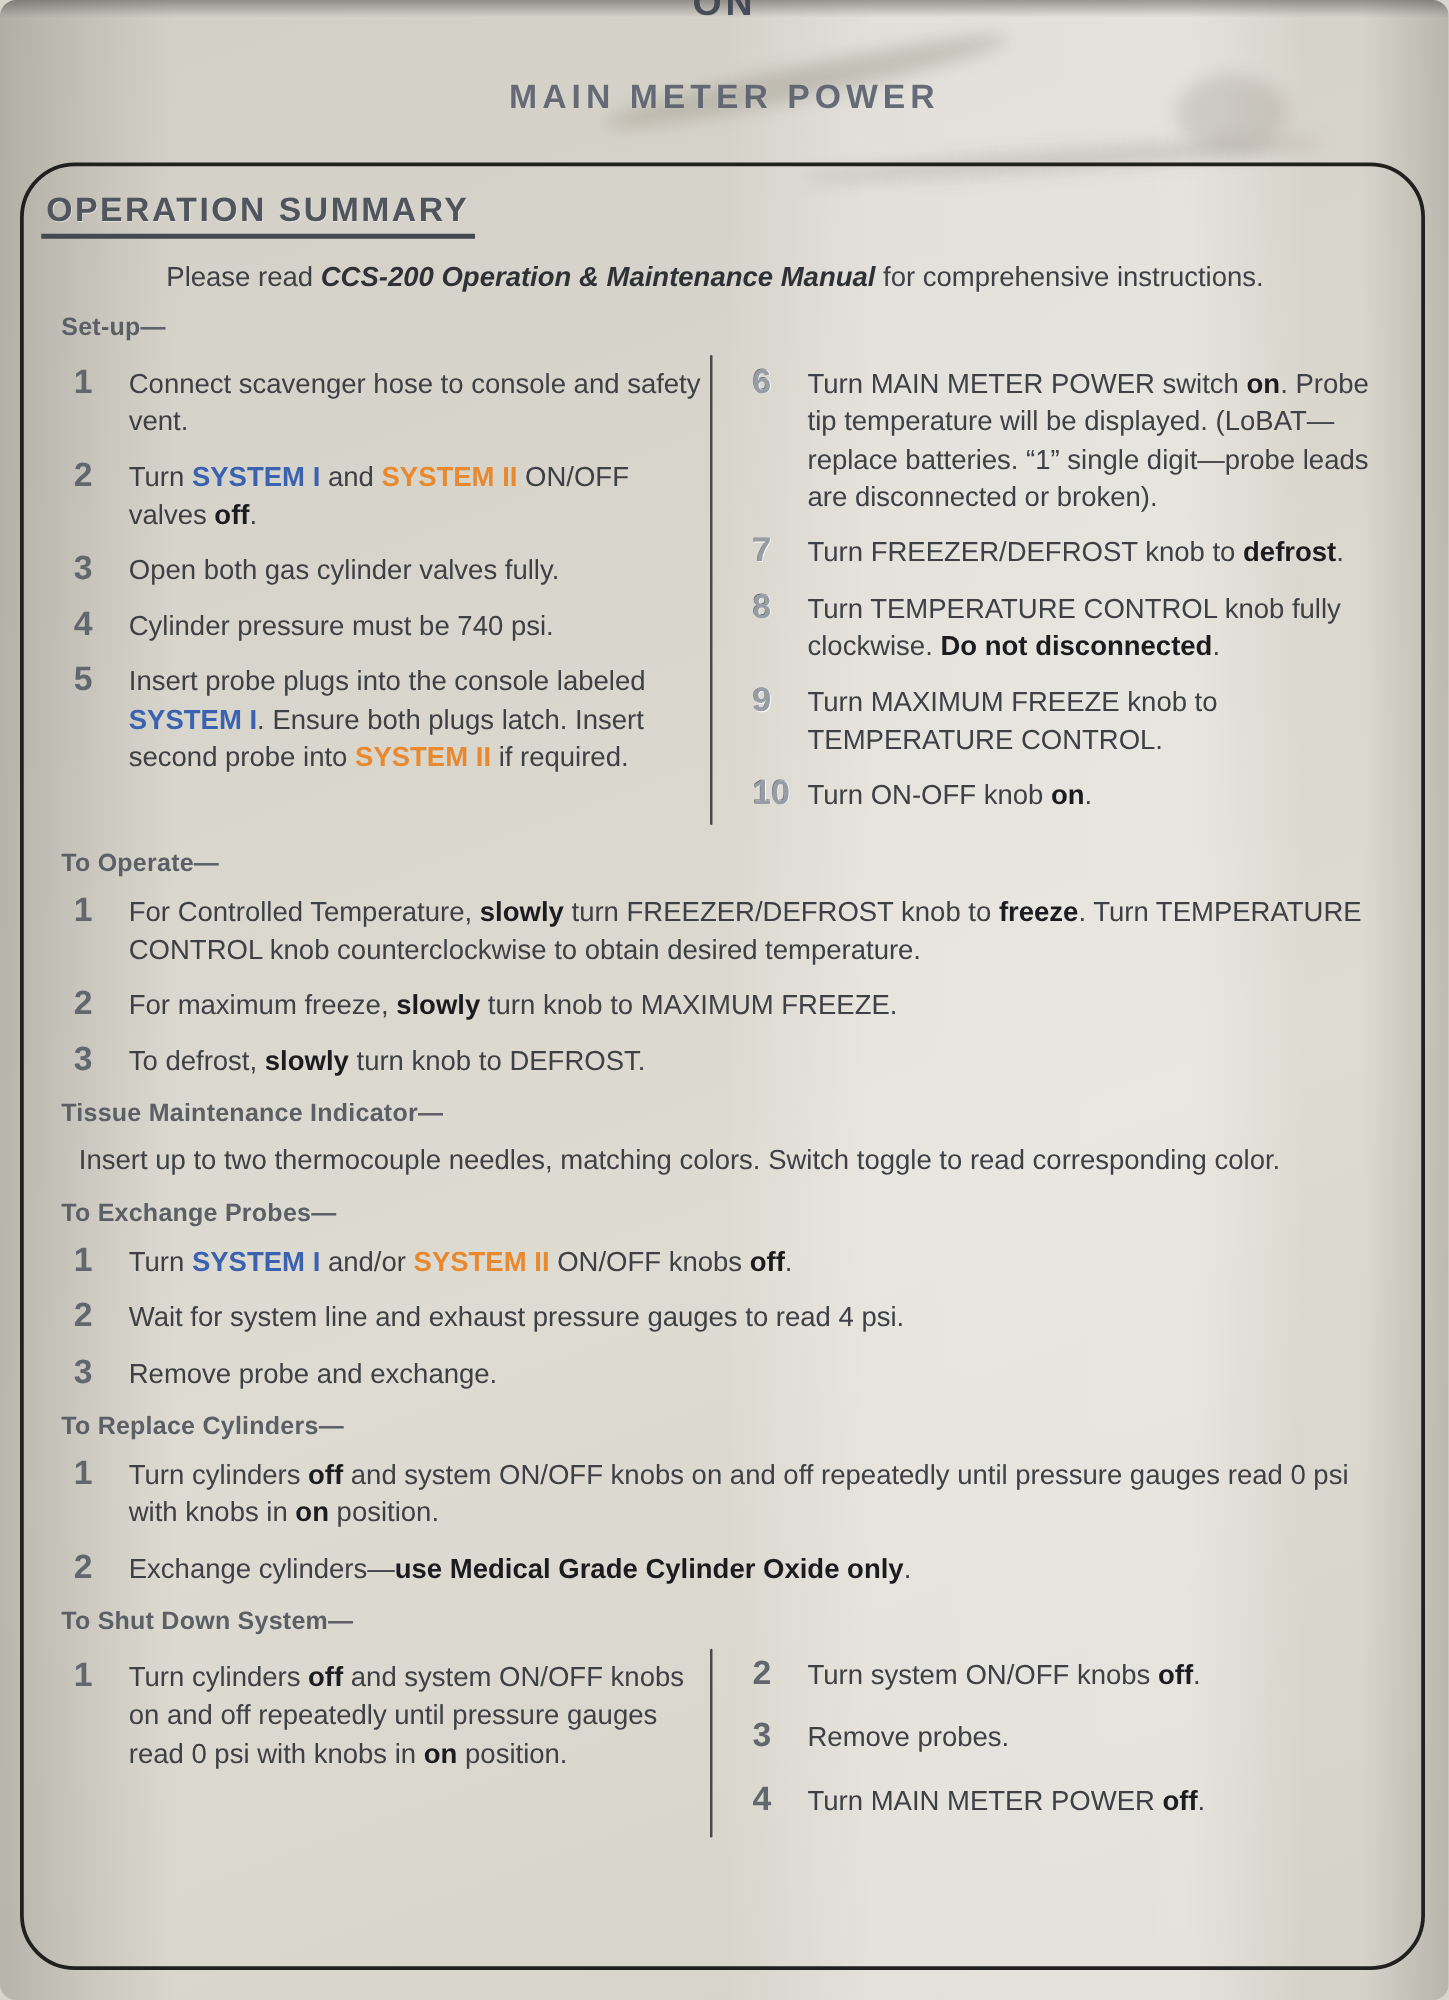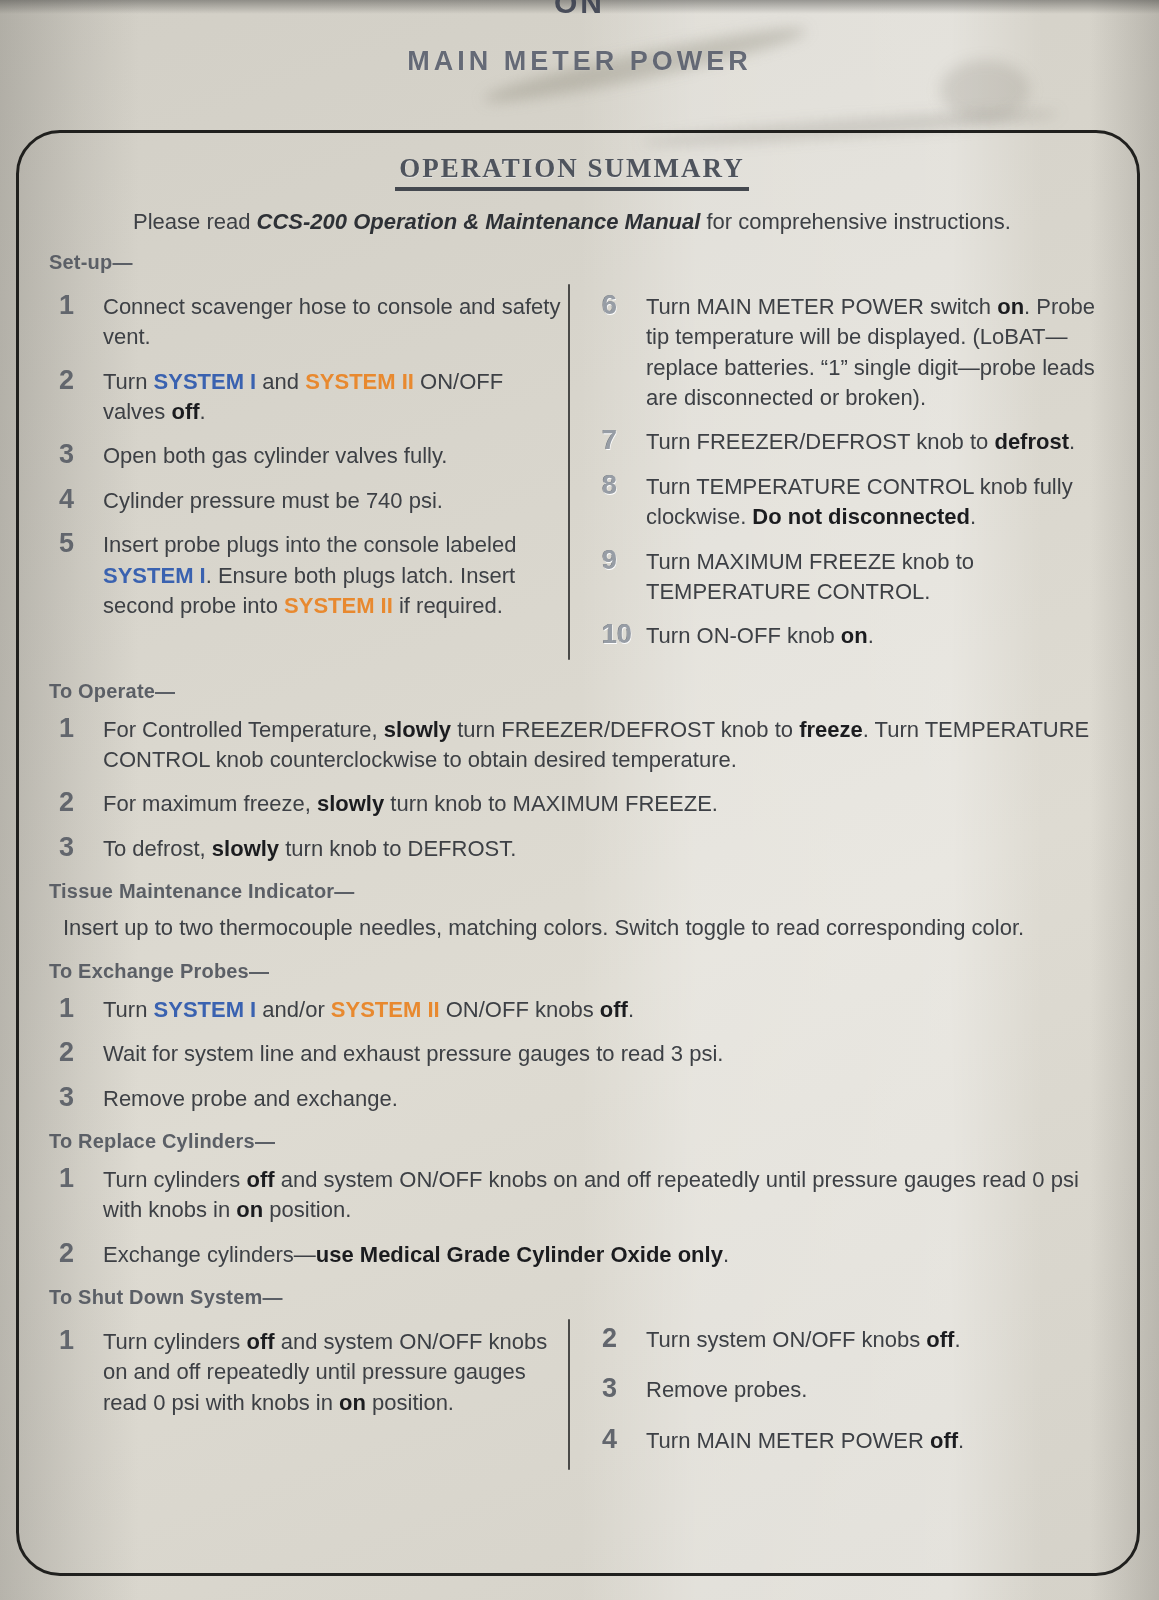--- a/index.html
+++ b/index.html
@@ -12,48 +12,49 @@
   .photo {
     position: relative;
     width: 1159px; height: 1600px;
     background:
       linear-gradient(180deg, rgba(60,60,58,0.45) 0px, rgba(60,60,58,0.0) 14px),
       linear-gradient(90deg, rgba(90,88,82,0.28) 0%, rgba(90,88,82,0.10) 7%, rgba(0,0,0,0) 12%),
       linear-gradient(90deg, rgba(0,0,0,0) 50%, rgba(255,255,255,0.30) 60%, rgba(255,255,255,0.34) 82%, rgba(0,0,0,0) 90%),
       linear-gradient(90deg, rgba(0,0,0,0) 94%, rgba(95,92,85,0.25) 100%),
       linear-gradient(160deg, #d2cfc6 0%, #d9d6cd 35%, #dedbd2 60%, #d5d2c9 100%);
     overflow: hidden;
+    border-radius: 13px;
   }
   
   .smudge { position: absolute; border-radius: 50%; filter: blur(7px); pointer-events: none; }
   .s1 { left: 480px; top: 52px; width: 330px; height: 26px; background: rgba(122,118,104,0.30); transform: rotate(-12deg); }
   .s2 { left: 640px; top: 120px; width: 420px; height: 16px; background: rgba(110,106,94,0.22); transform: rotate(-4deg); }
   .s3 { left: 940px; top: 60px; width: 90px; height: 60px; background: rgba(112,108,96,0.18); }
 
   .top-on {
     position: absolute; left: 0; top: -14px; width: 100%;
     text-align: center; font-weight: bold; font-size: 30px; letter-spacing: 3px;
     color: #3c4150; opacity: 0.9;
   }
   .top-label {
-    position: absolute; left: 0; top: 46px; width: 100%;
+    position: absolute; left: 0; top: 62px; width: 100%;
     text-align: center; font-weight: bold; font-size: 27px; letter-spacing: 4px;
     color: #565c6b; opacity: 0.88;
     text-shadow: 0 0 1px rgba(255,255,255,0.5);
   }
 
   .card {
     position: absolute; left: 16px; top: 130px;
     width: 1124px; height: 1446px;
     border: 3px solid #20201e;
     border-radius: 44px;
     box-sizing: border-box;
     padding: 16px 26px 10px 14px;
   }
-  .title-wrap { text-align: center; margin-top: 4px; font-family: Liberation Serif, serif; }
+  .title-wrap { margin-top: 4px; }
   .title {
     display: inline-block;
     font-weight: bold; font-size: 27px; letter-spacing: 2px;
     color: #4f545d;
     border-bottom: 4px solid #44484f;
     padding: 0 4px 3px 4px;
     text-shadow: 0.5px 0.5px 0 rgba(230,230,228,0.8);
   }
   .intro {
     margin: 18px 0 0 0; text-align: center;
@@ -180,21 +181,21 @@
           <p class="para"><span class="seg-p">Insert up to two thermocouple needles, matching colors. Switch toggle to read corresponding color.</span></p>
         </div>
         <div class="section sec-exchange">
           <div class="sec-heading">To Exchange Probes—</div>
           <div class="step">
             <div class="step-num">1</div>
             <div class="step-text"><span class="seg-p">Turn </span><span class="seg-sys1">SYSTEM I</span><span class="seg-p"> and/or </span><span class="seg-sys2">SYSTEM II</span><span class="seg-p"> ON/OFF knobs </span><span class="seg-b">off</span><span class="seg-p">.</span></div>
           </div>
           <div class="step">
             <div class="step-num">2</div>
-            <div class="step-text"><span class="seg-p">Wait for system line and exhaust pressure gauges to read 3 psi.</span></div>
+            <div class="step-text"><span class="seg-p">Wait for system line and exhaust pressure gauges to read 4 psi.</span></div>
           </div>
           <div class="step">
             <div class="step-num">3</div>
             <div class="step-text"><span class="seg-p">Remove probe and exchange.</span></div>
           </div>
         </div>
         <div class="section sec-replace">
           <div class="sec-heading">To Replace Cylinders—</div>
           <div class="step">
             <div class="step-num">1</div>

